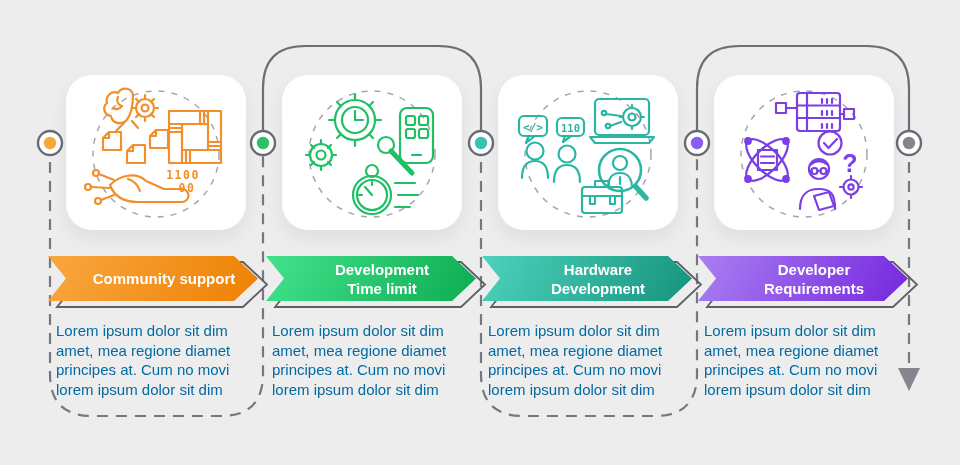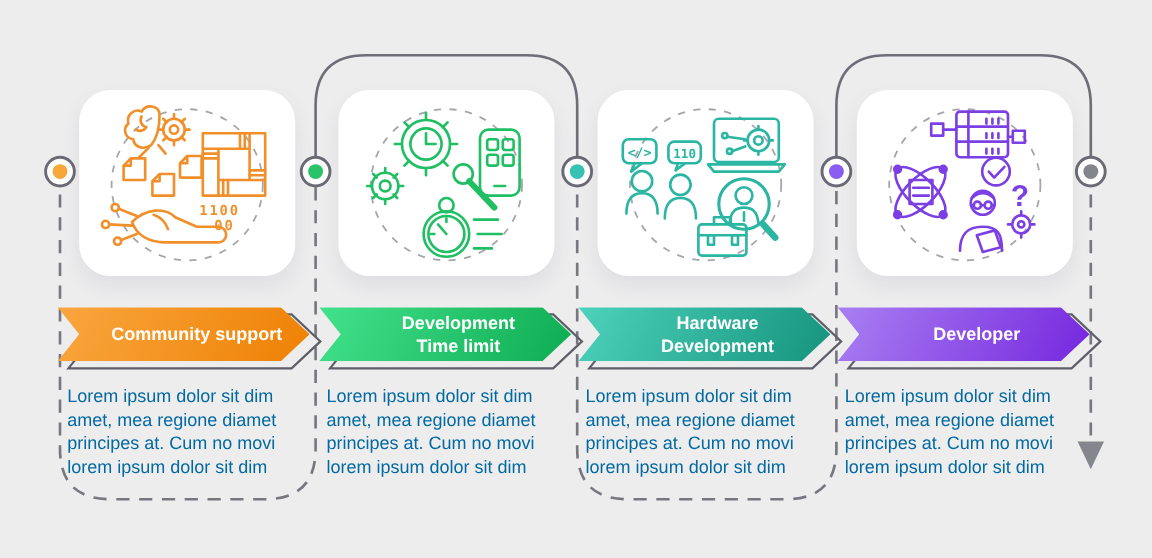--- a/index.html
+++ b/index.html
@@ -218,20 +218,21 @@
     </div>
   </div>
 
   <div class="banner" style="left: 698px; --g1: #A97FF2; --g2: #7527DE;">
     <svg class="echo" width="210" height="45" viewBox="0 0 210 45">
       <path d="M0 0 H186 L210 22.5 L186 45 H0 L18 22.5 Z" transform="translate(9 6)" fill="none" stroke="#5E5E68" stroke-width="1.8"></path>
     </svg>
     <div class="fill"></div>
     <div class="label">
       <span>Developer</span>
+        <span>Requirements</span>
     </div>
   </div>
 
   <div class="body-text" style="left:56px">
     <div>Lorem ipsum dolor sit dim</div>
     <div>amet, mea regione diamet</div>
     <div>principes at. Cum no movi</div>
     <div>lorem ipsum dolor sit dim</div>
   </div>
   <div class="body-text" style="left:272px">

